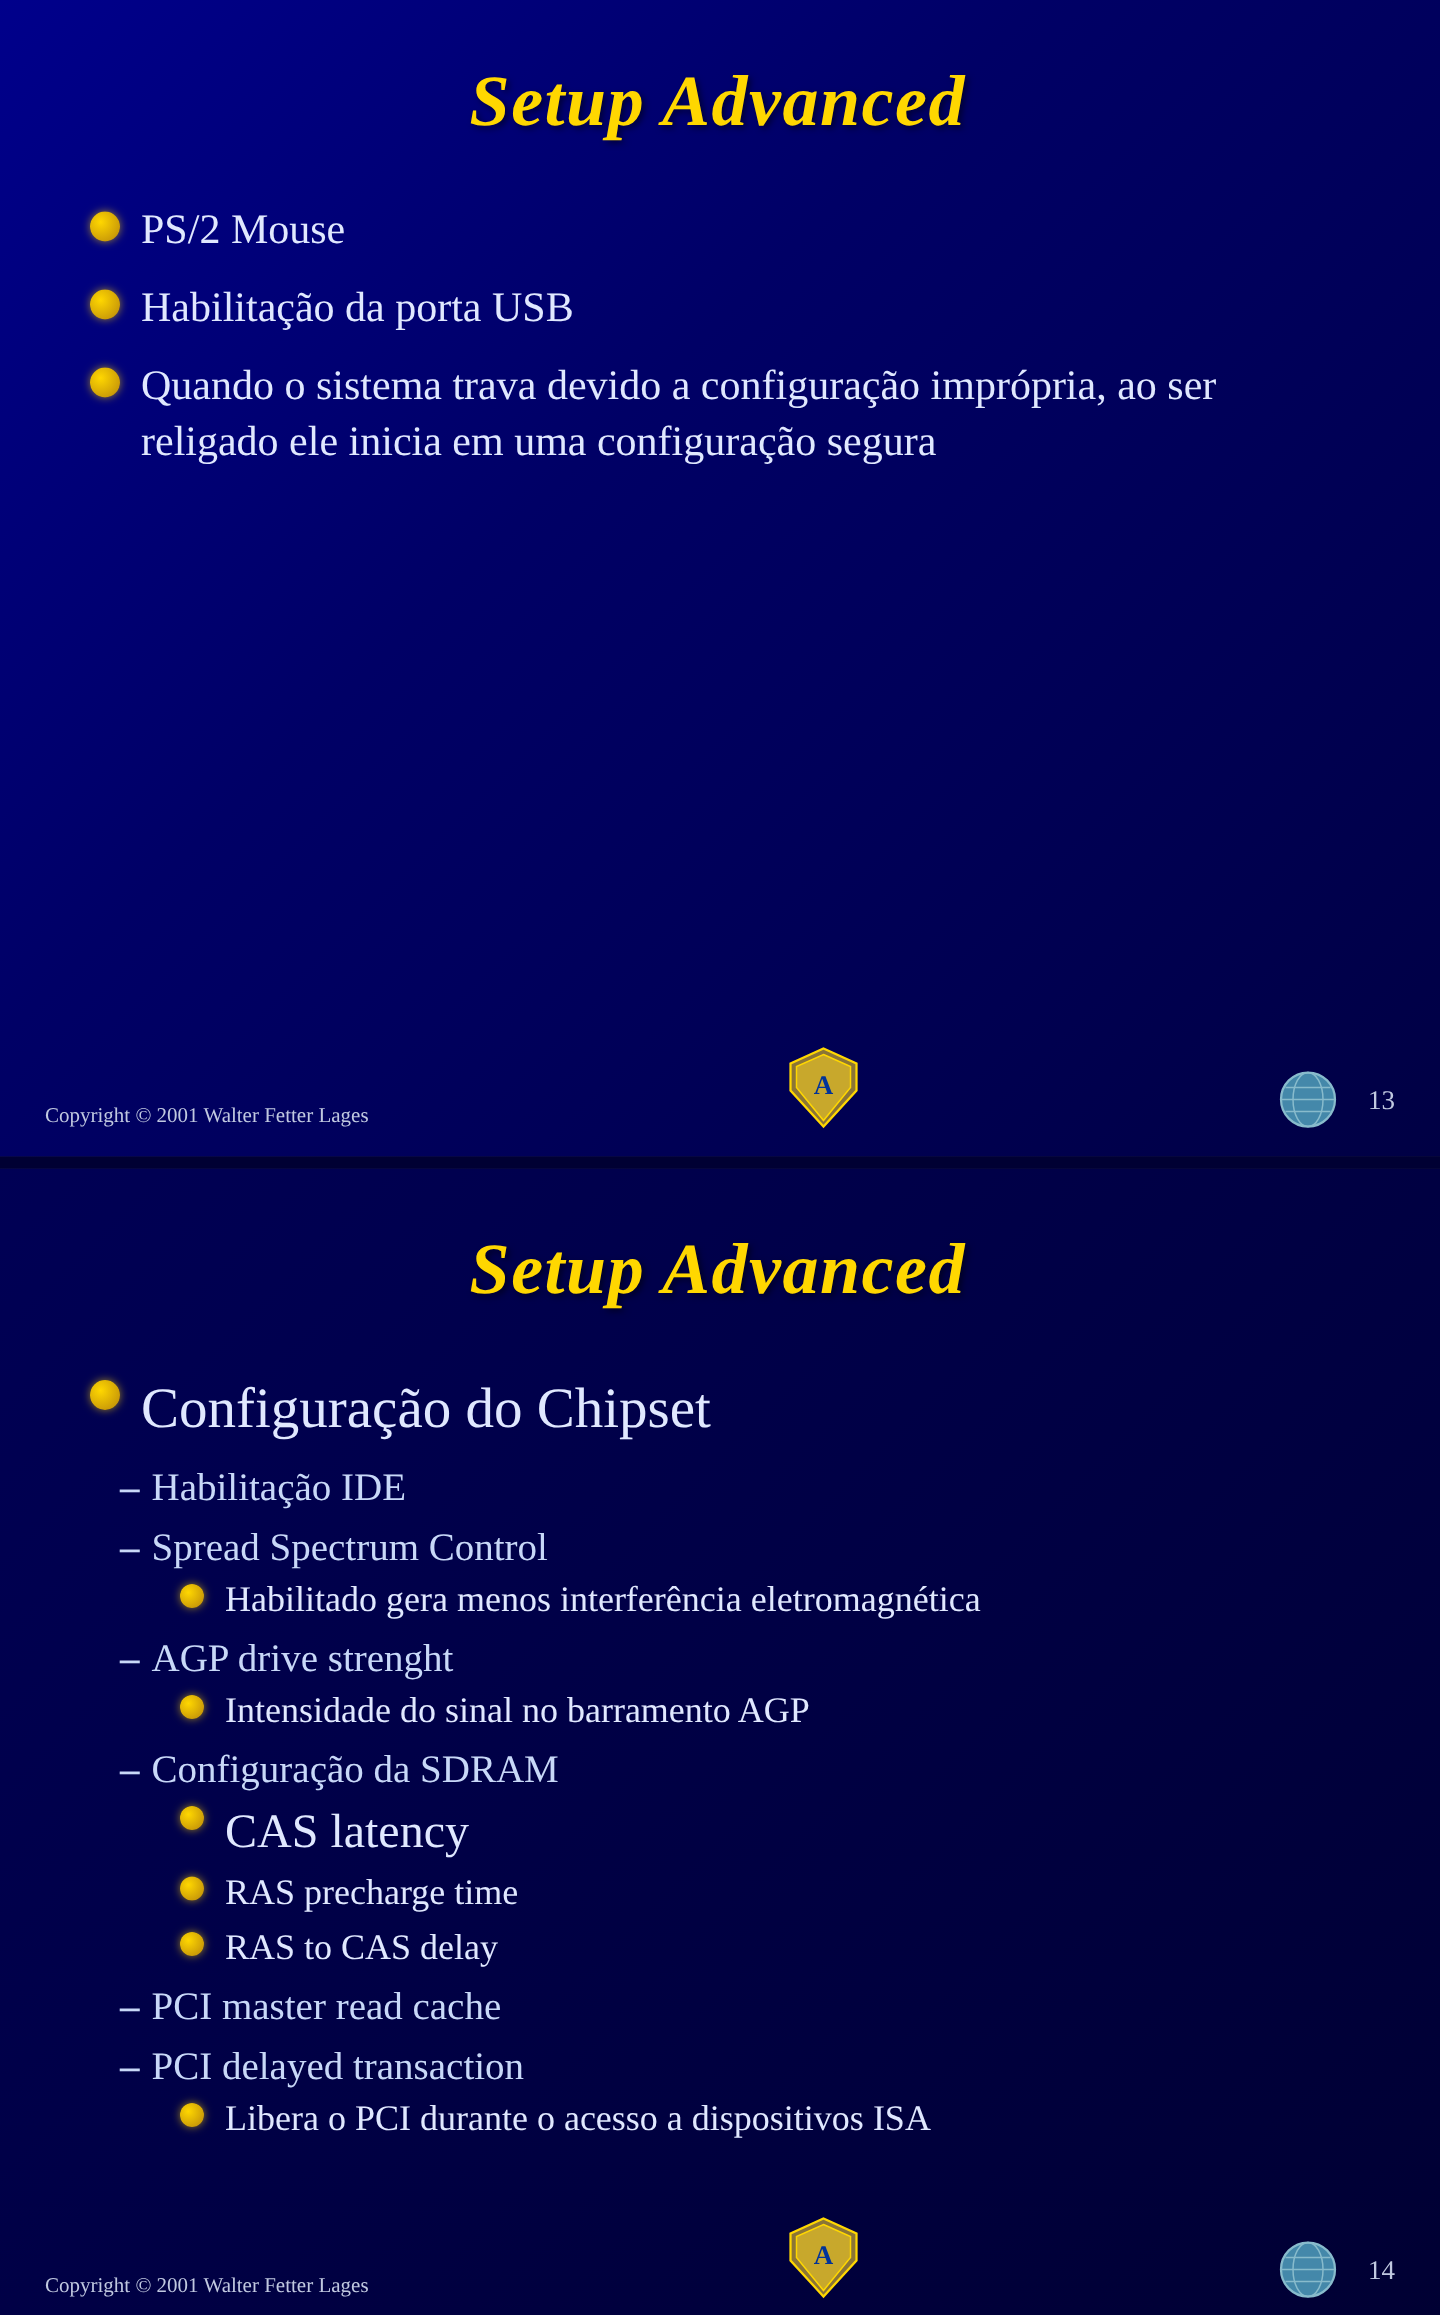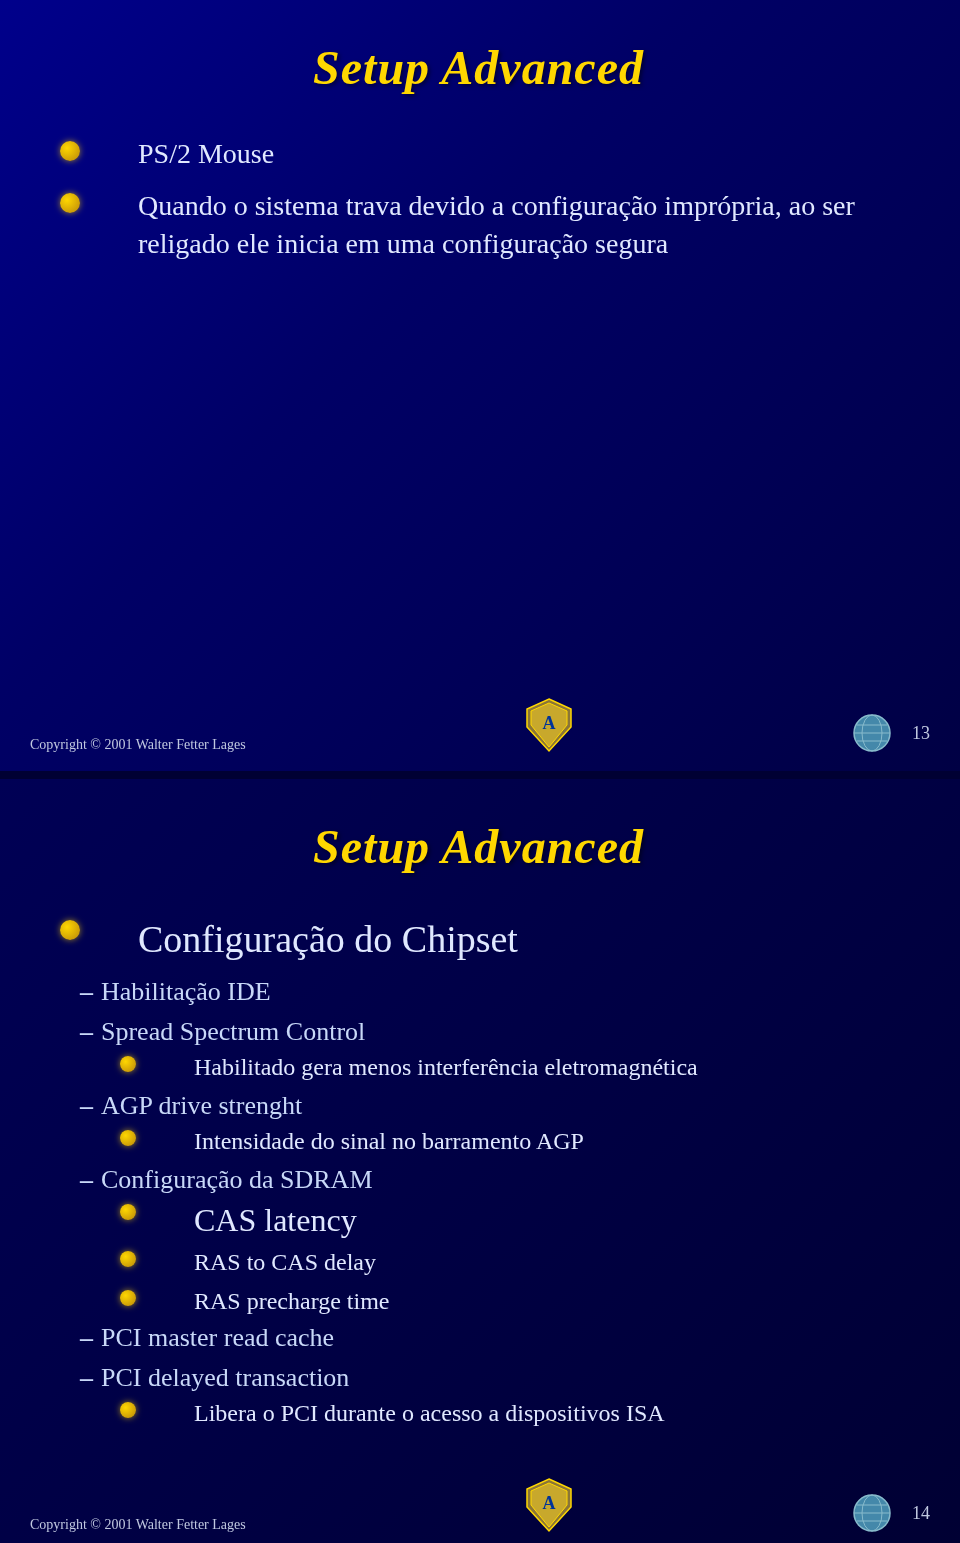--- a/index.html
+++ b/index.html
@@ -36,21 +36,20 @@
       padding: 0;
     }
 
     .bullet-item {
       display: flex;
       align-items: flex-start;
       margin-bottom: 14px;
       color: #E0E8FF;
       font-size: 28px;
       line-height: 1.35;
-      gap: 44px;
     }
 
     .bullet-dot {
       display: inline-block;
       width: 20px;
       height: 20px;
       border-radius: 50%;
       background: radial-gradient(circle at 35% 35%, #FFD700, #B8860B);
       margin-right: 14px;
       margin-top: 6px;
@@ -135,20 +134,24 @@
   <div class="main-content">
     <h1 class="slide-title">Setup Advanced</h1>
 
     <ul class="bullet-list">
       <li class="bullet-item">
         <span class="bullet-dot"></span>
         <span>PS/2 Mouse</span>
       </li>
       <li class="bullet-item">
         <span class="bullet-dot"></span>
+        <span>Habilitação da porta USB</span>
+      </li>
+      <li class="bullet-item">
+        <span class="bullet-dot"></span>
         <span>Quando o sistema trava devido a configuração imprópria, ao ser religado ele inicia em uma configuração segura</span>
       </li>
     </ul>
   </div>
 
   <div class="slide-footer">
     <span class="footer-copyright">Copyright © 2001 Walter Fetter Lages</span>
 
     <svg class="shield-logo" viewBox="0 0 48 56" xmlns="http://www.w3.org/2000/svg">
       <polygon points="24,2 46,12 46,30 24,54 2,30 2,12" fill="#8B7536" stroke="#FFD700" stroke-width="1.5"></polygon>
@@ -212,27 +215,27 @@
 
       <div class="sub-item" style="margin-bottom:2px;">
         <span class="sub-dash">–</span>
         <span>Configuração da SDRAM</span>
       </div>
       <div style="padding-left:40px;">
         <div class="bullet-item" style="font-size:32px;margin-bottom:4px;">
           <span class="bullet-dot" style="width:16px;height:16px;margin-top:5px;"></span>
           <span>CAS latency</span>
         </div>
+        <div class="bullet-item" style="font-size:24px;margin-bottom:4px;">
+          <span class="bullet-dot" style="width:16px;height:16px;margin-top:5px;"></span>
+          <span>RAS precharge time</span>
+        </div>
         <div class="bullet-item" style="font-size:24px;margin-bottom:6px;">
           <span class="bullet-dot" style="width:16px;height:16px;margin-top:5px;"></span>
           <span>RAS to CAS delay</span>
-        </div>
-        <div class="bullet-item" style="font-size:24px;margin-bottom:4px;">
-          <span class="bullet-dot" style="width:16px;height:16px;margin-top:5px;"></span>
-          <span>RAS precharge time</span>
         </div>
       </div>
 
       <div class="sub-item" style="margin-bottom:6px;">
         <span class="sub-dash">–</span>
         <span>PCI master read cache</span>
       </div>
 
       <div class="sub-item" style="margin-bottom:2px;">
         <span class="sub-dash">–</span>

